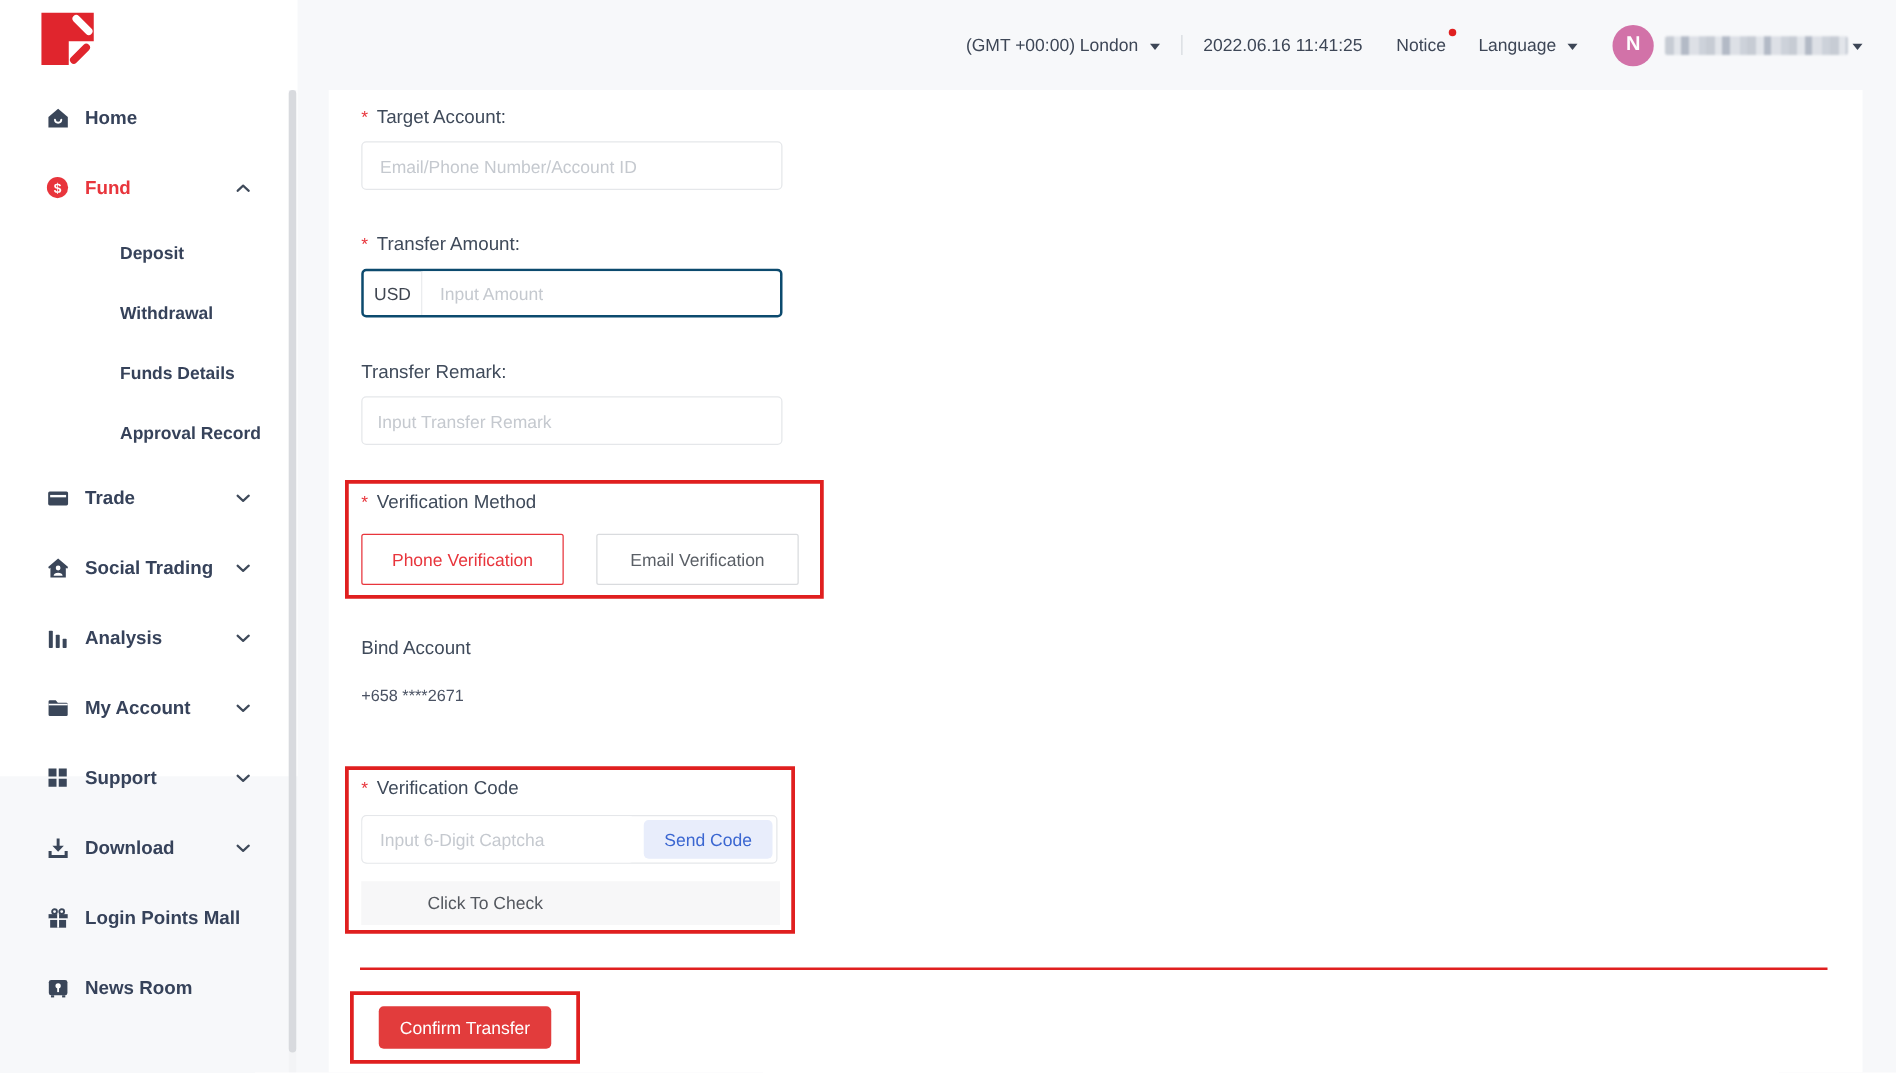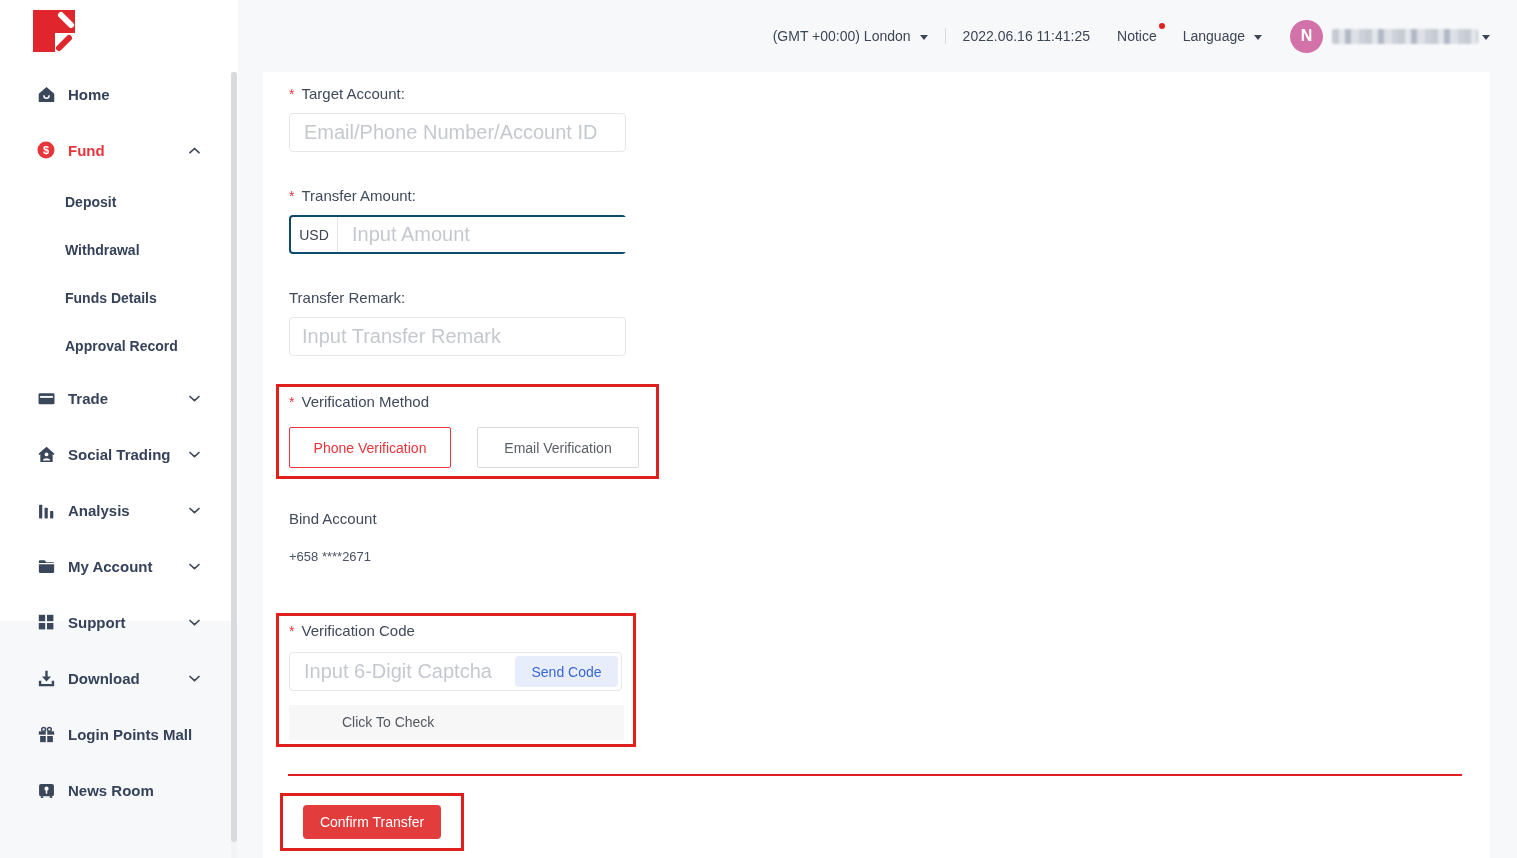--- a/index.html
+++ b/index.html
@@ -9,21 +9,21 @@
     font-family:"Liberation Sans", sans-serif;
     -webkit-font-smoothing:antialiased;
   }
   
   .sidebar{position:absolute;left:0;top:0;width:238px;height:621px;background:#ffffff;z-index:2;}
   .logo{margin:10px 0 6px 33px;width:48px;height:44px;display:block;}
   .nav{margin-top:12px;}
   .nav-item{display:flex;align-items:center;height:56px;padding-left:37px;position:relative;
     color:#36425a;font-size:15px;font-weight:700;cursor:pointer;}
   .nav-item .nav-icon{width:18px;height:18px;margin-right:13px;display:flex;align-items:center;justify-content:center;color:#3a4659;flex:0 0 18px;}
-  .nav-sub{height:48px;padding-left:65px;font-size:14px;}
+  .nav-sub{height:48px;padding-left:96px;font-size:14px;}
   .nav-item.active{color:#e8353c;}
   .chev{position:absolute;right:38px;color:#3f4a5a;display:flex;}
   
   .sb-track{position:absolute;left:231px;top:72px;width:6px;height:786px;background:#f3f4f6;z-index:3;}
   .sb-thumb{position:absolute;left:231px;top:72px;width:6px;height:770px;background:#d8dade;border-radius:3px;z-index:4;}
   
   .topbar{position:absolute;left:238px;top:0;right:0;height:72px;display:flex;align-items:center;
     justify-content:flex-end;padding-right:27px;color:#3d4656;font-size:14px;z-index:1;}
   .tz{display:flex;align-items:center;gap:9px;cursor:pointer;}
   .caret-down{width:0;height:0;border-left:4.5px solid transparent;border-right:4.5px solid transparent;border-top:5.5px solid #3d4656;margin-top:2px;}
@@ -35,21 +35,21 @@
     display:flex;align-items:center;justify-content:center;font-weight:700;font-size:16px;cursor:pointer;}
   .username-blur{margin-left:9px;width:146px;height:15px;border-radius:2px;cursor:pointer;
     background:repeating-linear-gradient(90deg,#c7ccd4 0 7px,#e2e5ea 7px 13px,#b3bac6 13px 19px,#dde0e6 19px 27px,#cdd2da 27px 33px);
     filter:blur(0.8px);}
   .user-caret{margin-left:4px;}
   
   .card{position:absolute;left:263px;top:72px;width:1227px;height:786px;background:#ffffff;z-index:1;}
   .f-label{position:absolute;left:26px;font-size:15px;color:#3f4a5a;white-space:nowrap;}
   .req{color:#e8353c;margin-right:7px;font-size:14px;}
   .t-input{box-sizing:border-box;border:1px solid #e5e7ea;border-radius:4px;background:#fff;
-    font-family:"Liberation Sans",sans-serif;font-size:20px;color:#333;outline:none;padding:0 14px;}
+    font-family:"Liberation Sans",sans-serif;font-size:14px;color:#333;outline:none;padding:0 14px;}
   .t-input::placeholder{color:#c5c9cf;}
   #inp-target{position:absolute;left:26px;top:41px;width:337px;height:39px;}
   #lbl-target{top:13px;}
   #lbl-amount{top:115px;}
   .amount-group{position:absolute;left:26px;top:143px;width:337px;height:39px;box-sizing:border-box;
     border:2px solid #0c4a6e;border-radius:4px;display:flex;align-items:stretch;background:#fff;}
   .cur{width:46px;border-right:1px solid #e5e7ea;display:flex;align-items:center;justify-content:center;
     font-size:14px;color:#3f4550;flex:0 0 46px;}
   .amount-group input{flex:1;border:none;border-radius:0 4px 4px 0;}
   #lbl-remark{top:217px;}

